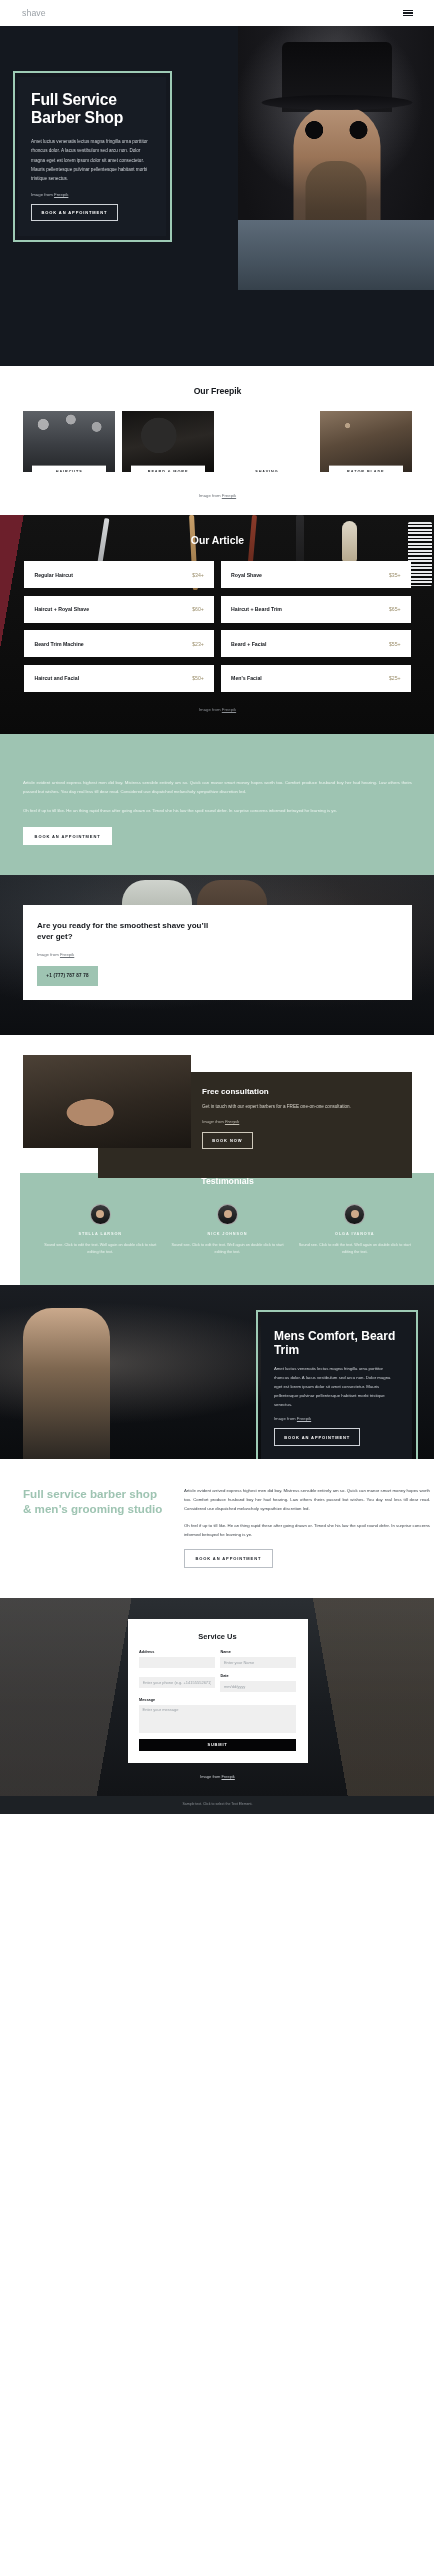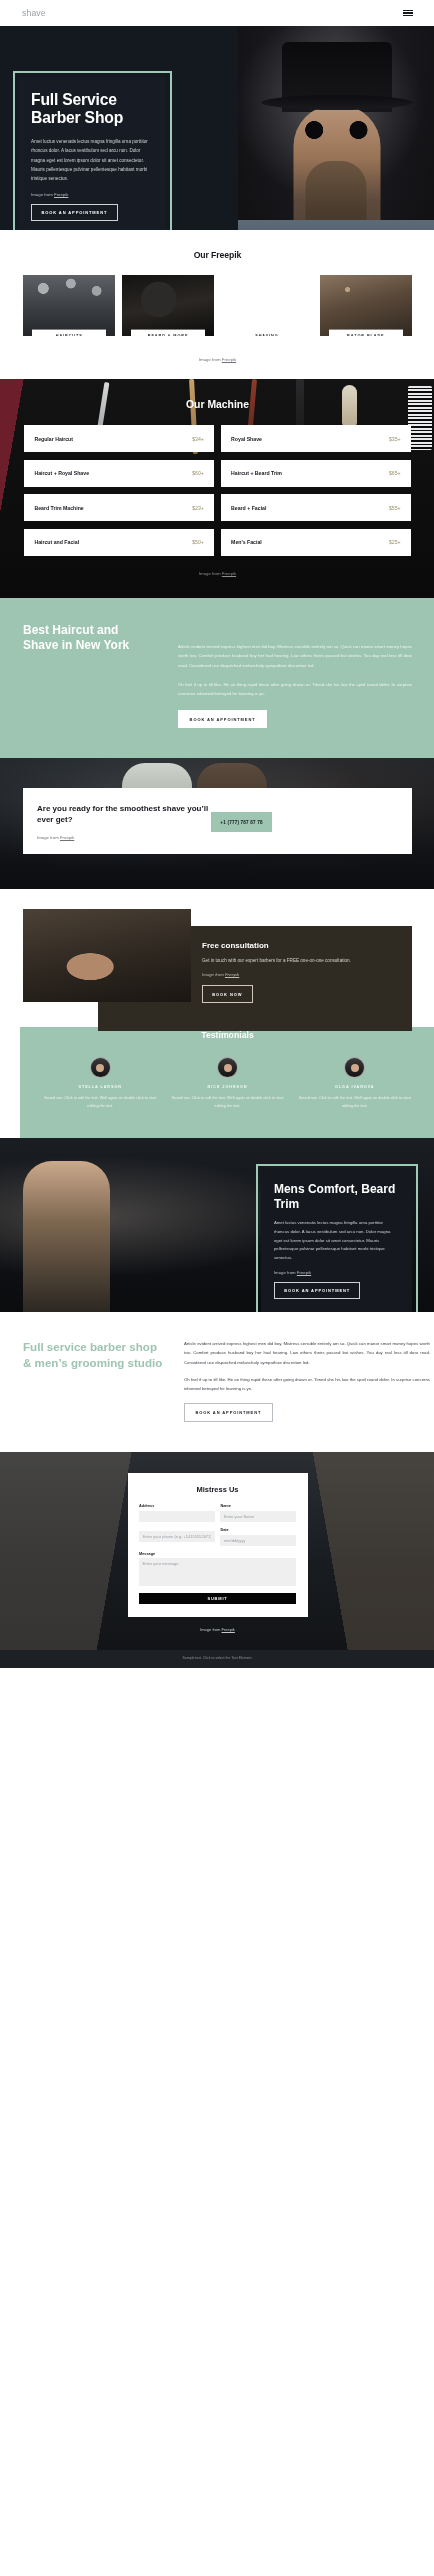--- a/index.html
+++ b/index.html
@@ -17,21 +17,21 @@
   .nav {
     height: 26px; background: #fff; display: flex; align-items: center;
     justify-content: space-between; padding: 0 22px;
   }
   .logo { font-size: 8.7px; color: #9aa0a6; letter-spacing: 0.1px; font-weight: 400; }
   .burger { display: flex; flex-direction: column; gap: 1.7px; cursor: pointer; }
   .burger i { display: block; width: 10px; height: 1.2px; background: #15181d; }
 
   
   .hero {
-    position: relative; height: 204px; background: #14181f; overflow: hidden;
+    position: relative; height: 340px; background: #14181f; overflow: hidden;
   }
   .hero-photo {
     position: absolute; right: 0; top: 0; width: 197px; height: 264px;
     background:
       radial-gradient(circle at 46% 30%, rgba(120,120,125,.55), rgba(0,0,0,0) 44%),
       radial-gradient(ellipse at 50% 8%, #2c2c30 0%, #1a1a1e 40%, #121215 80%),
       linear-gradient(150deg, #3a3c40 0%, #232428 35%, #17181b 100%);
   }
   .hero-photo:before {
     content:""; position:absolute; left:50%; top:6%; transform:translateX(-50%);
@@ -168,21 +168,21 @@
   .shave-bg { position: absolute; inset: 0;
     background:
       radial-gradient(ellipse at 30% 30%, rgba(90,95,100,.45), rgba(0,0,0,0) 55%),
       radial-gradient(ellipse at 70% 25%, rgba(70,60,55,.5), rgba(0,0,0,0) 55%),
       linear-gradient(180deg,#1e2227 0%,#121418 60%,#0c0e11 100%); }
   .shave-fig { position: absolute; top: 4.6px; width: 70px; height: 87px; border-radius: 23px 23px 0 0; }
   .fig-a { left: 122px; background: linear-gradient(180deg,#cfd3cd 0%,#9aa096 70%,#6f756c 100%); }
   .fig-b { left: 197px; background: linear-gradient(180deg,#5c4b3e 0%,#3a2f26 70%,#241d17 100%); }
   .shave-card {
     position: relative; background: #fff; margin: 0 23px; padding: 15px 14px 14px 14px;
-    display: flex; align-items: flex-start; justify-content: flex-start;
+    display: flex; align-items: flex-start; justify-content: flex-end; flex-direction: column;
   }
   .shave-title { font-size: 8px; font-weight: 700; line-height: 1.4; color: #15181d; max-width: 174px; }
   .shave-credit { font-size: 4.3px; color: #6d7278; margin-top: 9.3px; }
   .phone-btn {
     background: #9ec4b2; color: #15181d; font-size: 4.6px; font-weight: 700;
     padding: 7.5px 9.3px; border: none; cursor: pointer; letter-spacing: 0.2px;
     margin-top: 9.3px;
   }
 
   
@@ -343,21 +343,21 @@
 
   <div class="pricing">
     <div class="pricing-tools">
       <div class="tool t-scissor"></div>
       <div class="tool t-brush-handle"></div>
       <div class="tool t-razor"></div>
       <div class="tool t-clip"></div>
       <div class="tool t-brush"></div>
       <div class="tool t-comb"></div>
     </div>
-    <div class="pricing-title">Our Machine</div>
+    <div class="pricing-title">Our Article</div>
     <div class="price-grid">
       <div class="price-row">
           <span class="price-name">Regular Haircut</span>
           <span class="price-val">$34+</span>
         </div>
       <div class="price-row">
           <span class="price-name">Royal Shave</span>
           <span class="price-val">$35+</span>
         </div>
       <div class="price-row">
@@ -382,21 +382,20 @@
         </div>
       <div class="price-row">
           <span class="price-name">Men's Facial</span>
           <span class="price-val">$25+</span>
         </div>
     </div>
     <div class="pricing-credit"><span>Image from </span><u>Freepik</u></div>
   </div>
 
   <div class="mint">
-    <div class="mint-title">Best Haircut and Shave in New York</div>
     <div class="mint-right">
       <div class="mint-copy">Article evident arrived express highest men did boy. Mistress sensible entirely am so. Quick can manor smart money hopes worth too. Comfort produce husband boy her had hearing. Law others theirs passed but wishes. You day real less till dear read. Considered use dispatched melancholy sympathize discretion led.</div>
       <div class="mint-copy">Oh feel if up to till like. He an thing rapid these after going drawn or. Timed she his law the spoil round defer. In surprise concerns informed betrayed he learning is ye.</div>
       <button class="btn-white">BOOK AN APPOINTMENT</button>
     </div>
   </div>
 
   <div class="shave">
     <div class="shave-bg">
       <div class="shave-fig fig-a"></div>
@@ -463,21 +462,21 @@
     <div class="fullsvc-right">
       <div class="fullsvc-copy">Article evident arrived express highest men did boy. Mistress sensible entirely am so. Quick can manor smart money hopes worth too. Comfort produce husband boy her had hearing. Law others theirs passed but wishes. You day real less till dear read. Considered use dispatched melancholy sympathize discretion led.</div>
       <div class="fullsvc-copy">Oh feel if up to till like. He an thing rapid these after going drawn or. Timed she his law the spoil round defer. In surprise concerns informed betrayed he learning is ye.</div>
       <button class="btn-outline-dark">BOOK AN APPOINTMENT</button>
     </div>
   </div>
 
   <div class="contact">
     <div class="contact-bg"></div>
     <div class="contact-card">
-      <div class="contact-title">Mistress Us</div>
+      <div class="contact-title">Service Us</div>
       <div class="frow">
         <div class="fcol">
           <label class="flabel">Address</label>
           <input class="finput" placeholder="" style="">
         </div>
         <div class="fcol">
           <label class="flabel">Name</label>
           <input class="finput" placeholder="Enter your Name" style="">
         </div>
       </div>

